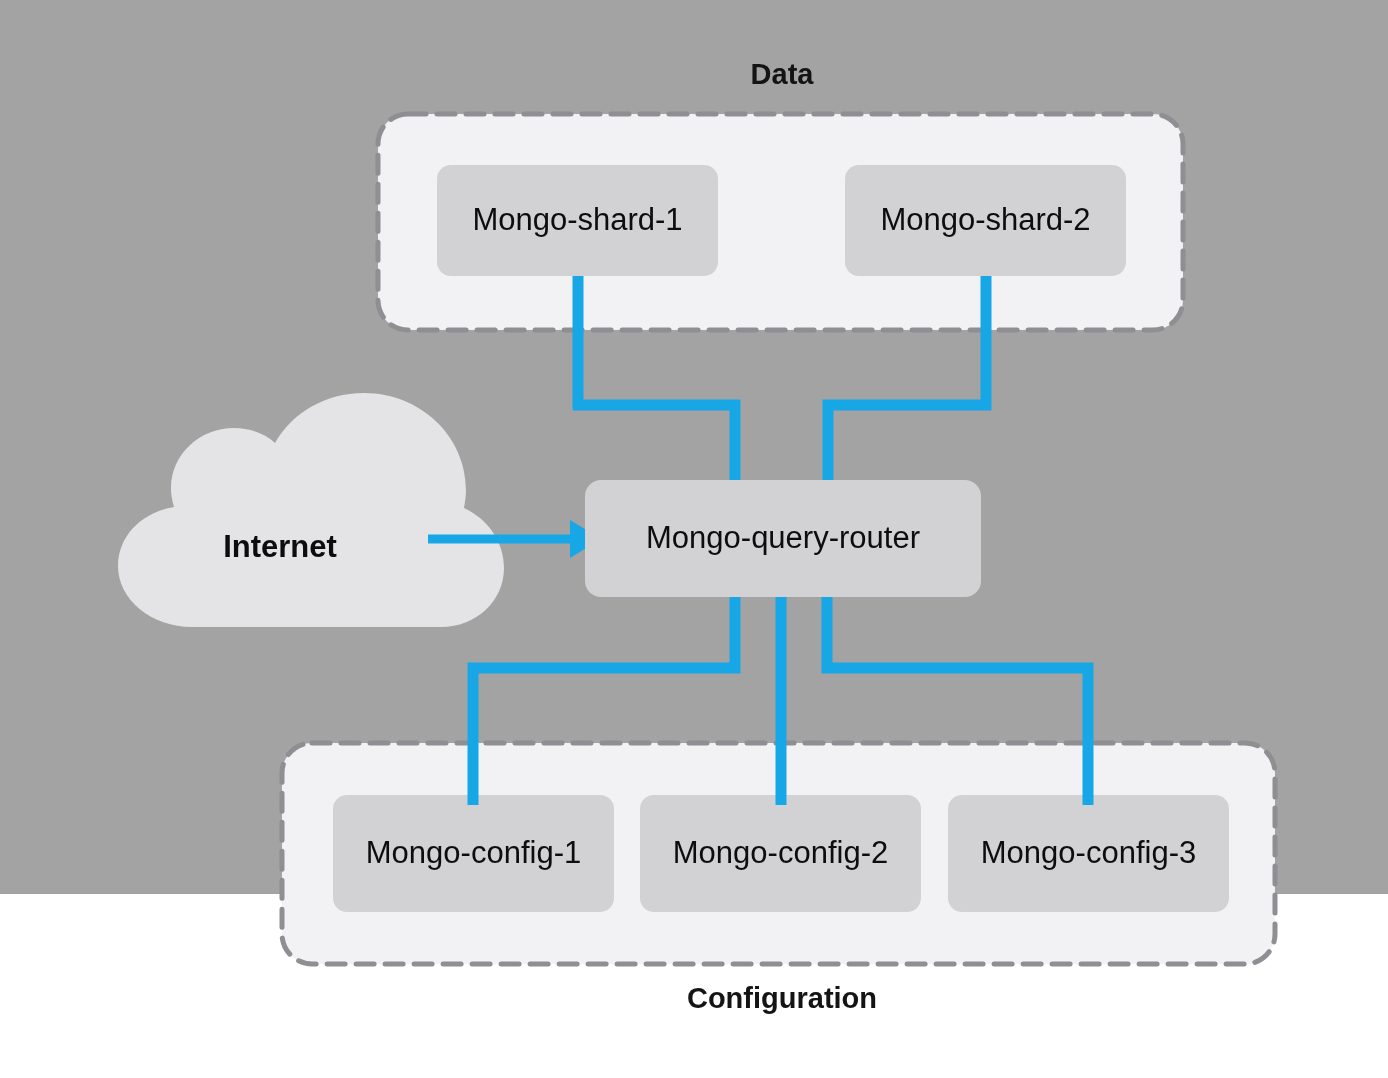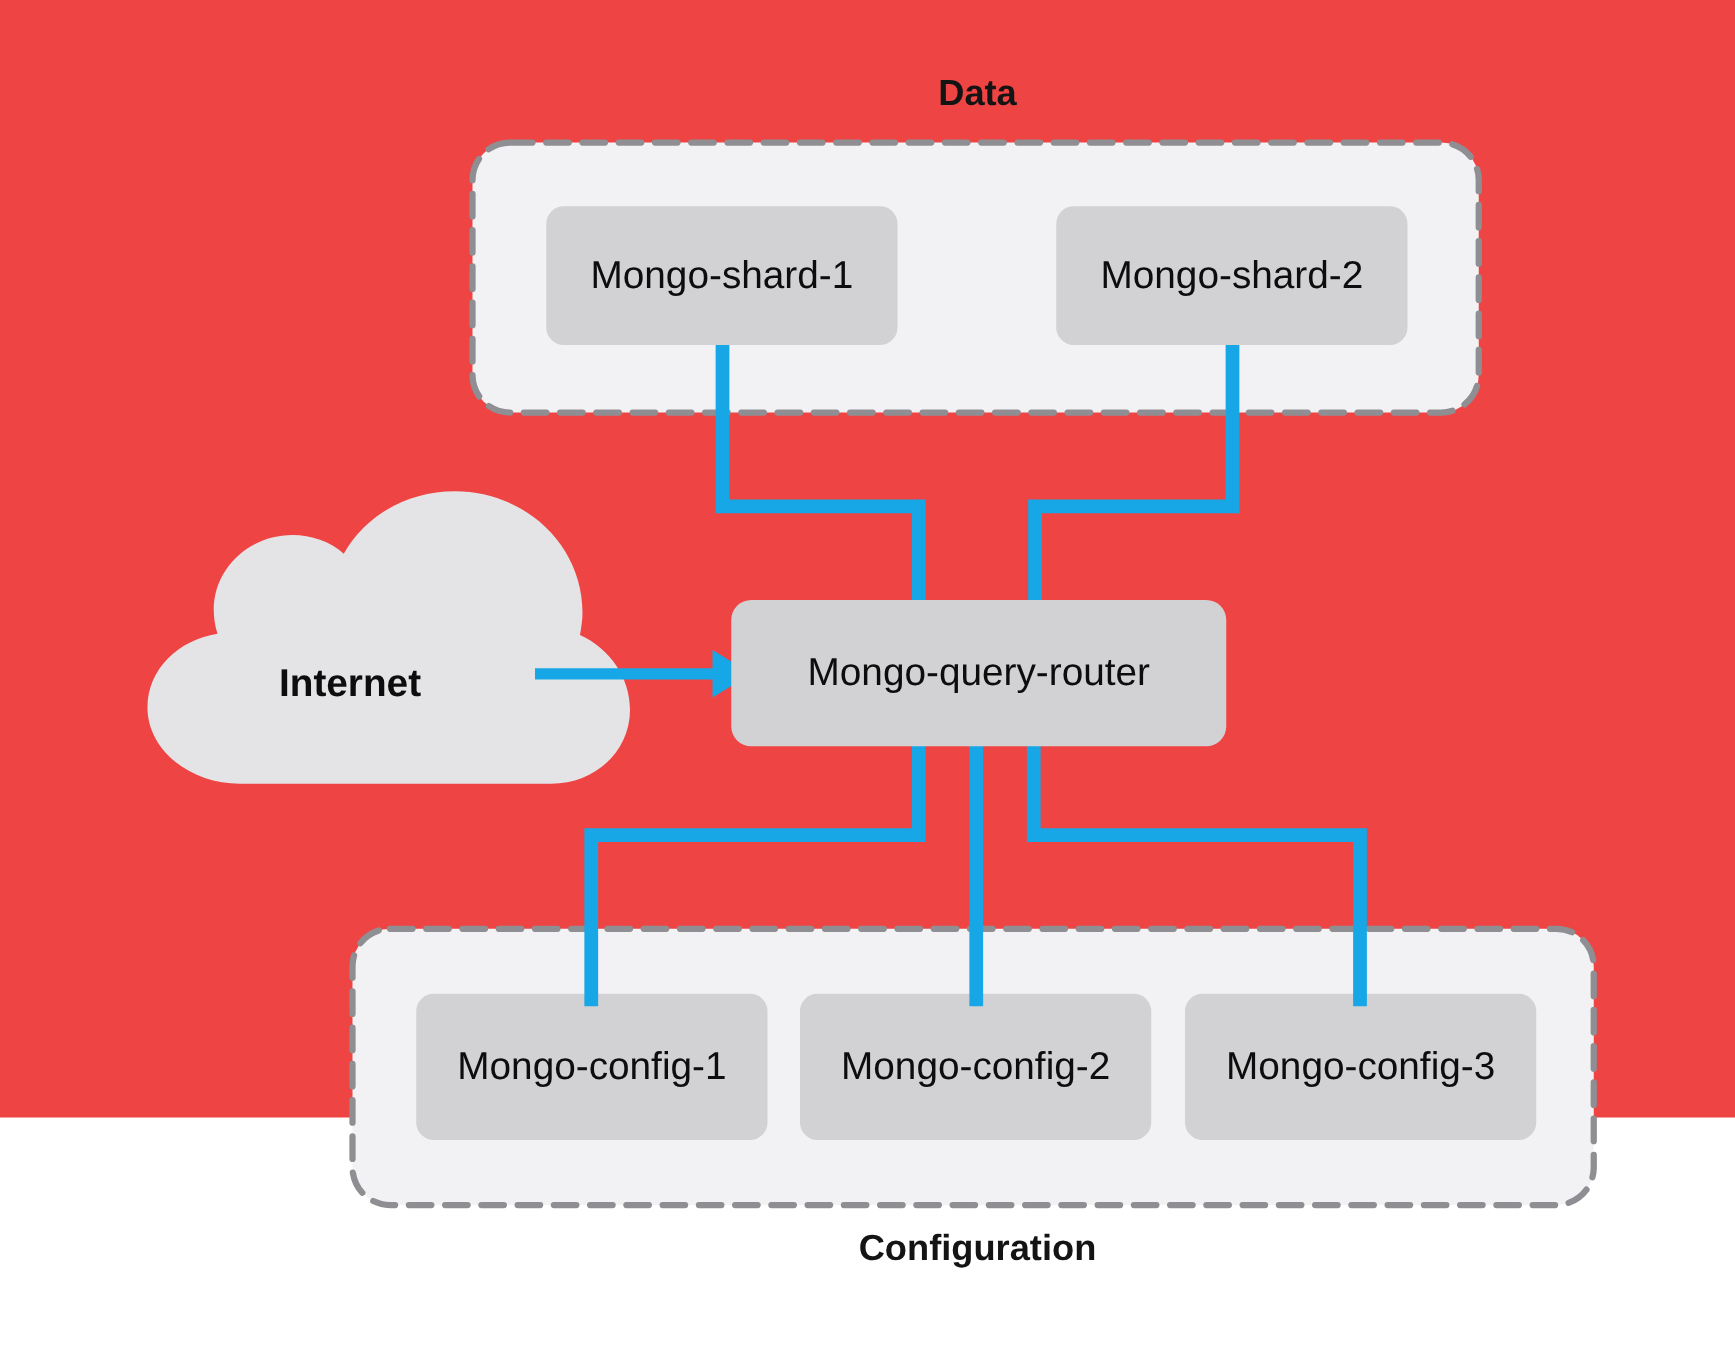--- a/index.html
+++ b/index.html
@@ -11,21 +11,21 @@
   body {
     width: 1388px;
     height: 1078px;
     font-family: "Liberation Sans", "DejaVu Sans", sans-serif;
     overflow: hidden;
   }
   #diagram-root {
     position: relative;
     width: 1388px;
     height: 894px;
-    background: #ef4444;
+    background: #a3a3a3;
   }
   svg#diagram-canvas {
     position: absolute;
     top: 0;
     left: 0;
     width: 1388px;
     height: 1078px;
     display: block;
   }
   

